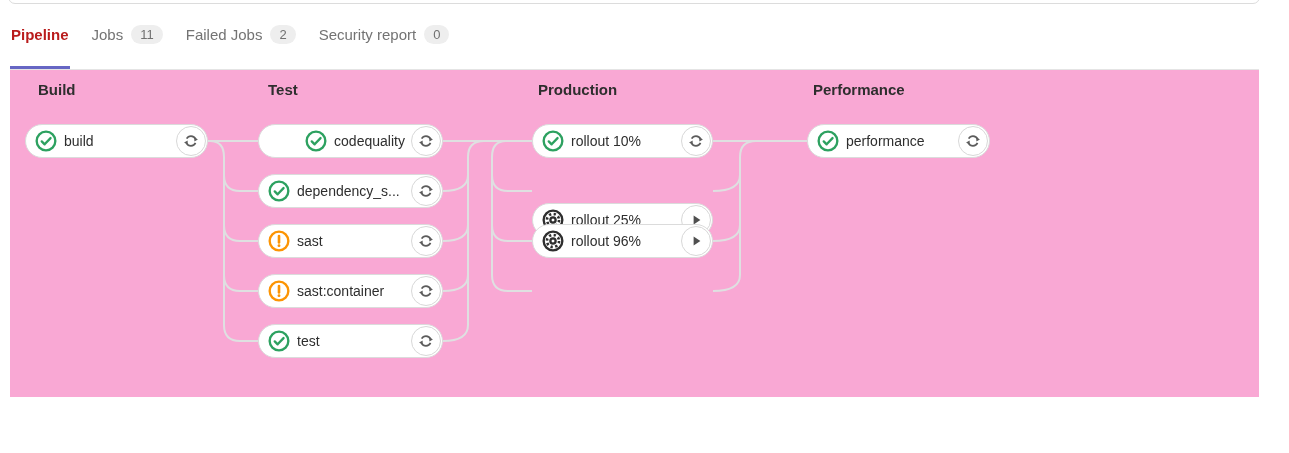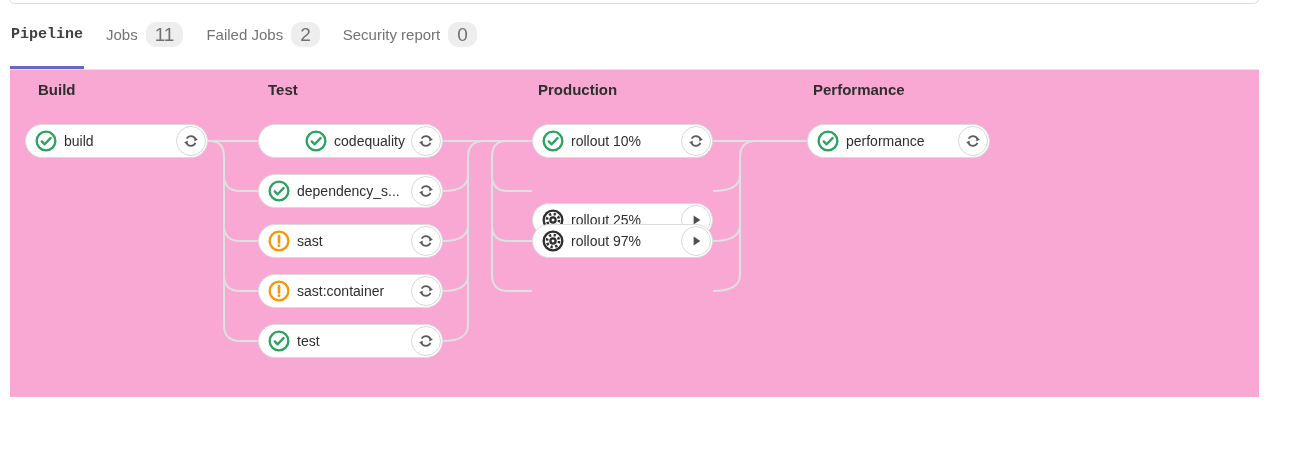--- a/index.html
+++ b/index.html
@@ -18,24 +18,24 @@
   .tabbar{
     height:70px;display:flex;align-items:stretch;gap:21px;
     border-bottom:1px solid #e4e4e4;box-sizing:border-box;
   }
   .tab{
     display:flex;align-items:center;gap:8px;
     padding:3px 1px 0 1px;box-sizing:border-box;
     border-bottom:3px solid transparent;
     font-size:15px;color:#737373;cursor:pointer;white-space:nowrap;
   }
-  .tab.active{color:#404040;font-weight:700;font-family:Liberation Mono, monospace;}
+  .tab.active{color:#b91c1c;font-weight:700;}
   .badge{
     background:#eeeeee;color:#707070;border-radius:10px;
-    padding:3px 9px;font-size:19px;line-height:1;font-weight:400;
+    padding:3px 9px;font-size:13px;line-height:1;font-weight:400;
   }
   .graph{position:relative;height:327px;background:#f9a8d4;}
   .connectors{position:absolute;left:0;top:0;}
   .stage-name{position:absolute;font-size:15px;font-weight:700;color:#2e2e2e;}
   .job-pill{
     position:absolute;height:34px;box-sizing:border-box;background:#ffffff;
     border:1px solid #dbdbdb;border-radius:17px;
     display:flex;align-items:center;padding-left:9px;cursor:pointer;
   }
   .status-icon{width:22px;height:22px;flex:none;display:flex;}
@@ -243,21 +243,21 @@
         </button>
       </div>
       <div class="job-pill" style="left: 522px; top: 154px; width: 181px;">
         <span class="status-icon">
           <svg width="22" height="22" viewBox="-8 -8 16 16">
             <circle r="6.8" fill="#fff" stroke="#2e2e2e" stroke-width="1.7"></circle>
             <circle r="4.4" fill="none" stroke="#2e2e2e" stroke-width="1.9" stroke-dasharray="1.65 1.8"></circle>
             <circle r="1.9" fill="none" stroke="#2e2e2e" stroke-width="1.7"></circle>
           </svg>
         </span>
-        <span class="job-label">rollout 97%</span>
+        <span class="job-label">rollout 96%</span>
         <button class="action-btn">
           <span style="display: flex;">
             <svg width="14" height="14" viewBox="-7 -7 14 14">
               <path d="M-2.4 -4.6 L4.4 0 L-2.4 4.6 Z" fill="#4f4f4f"></path>
             </svg>
           </span>
         </button>
       </div>
       <div class="stage-name" style="left: 803px; top: 11px;">Performance</div>
       <div class="job-pill" style="left: 797px; top: 54px; width: 183px;">

